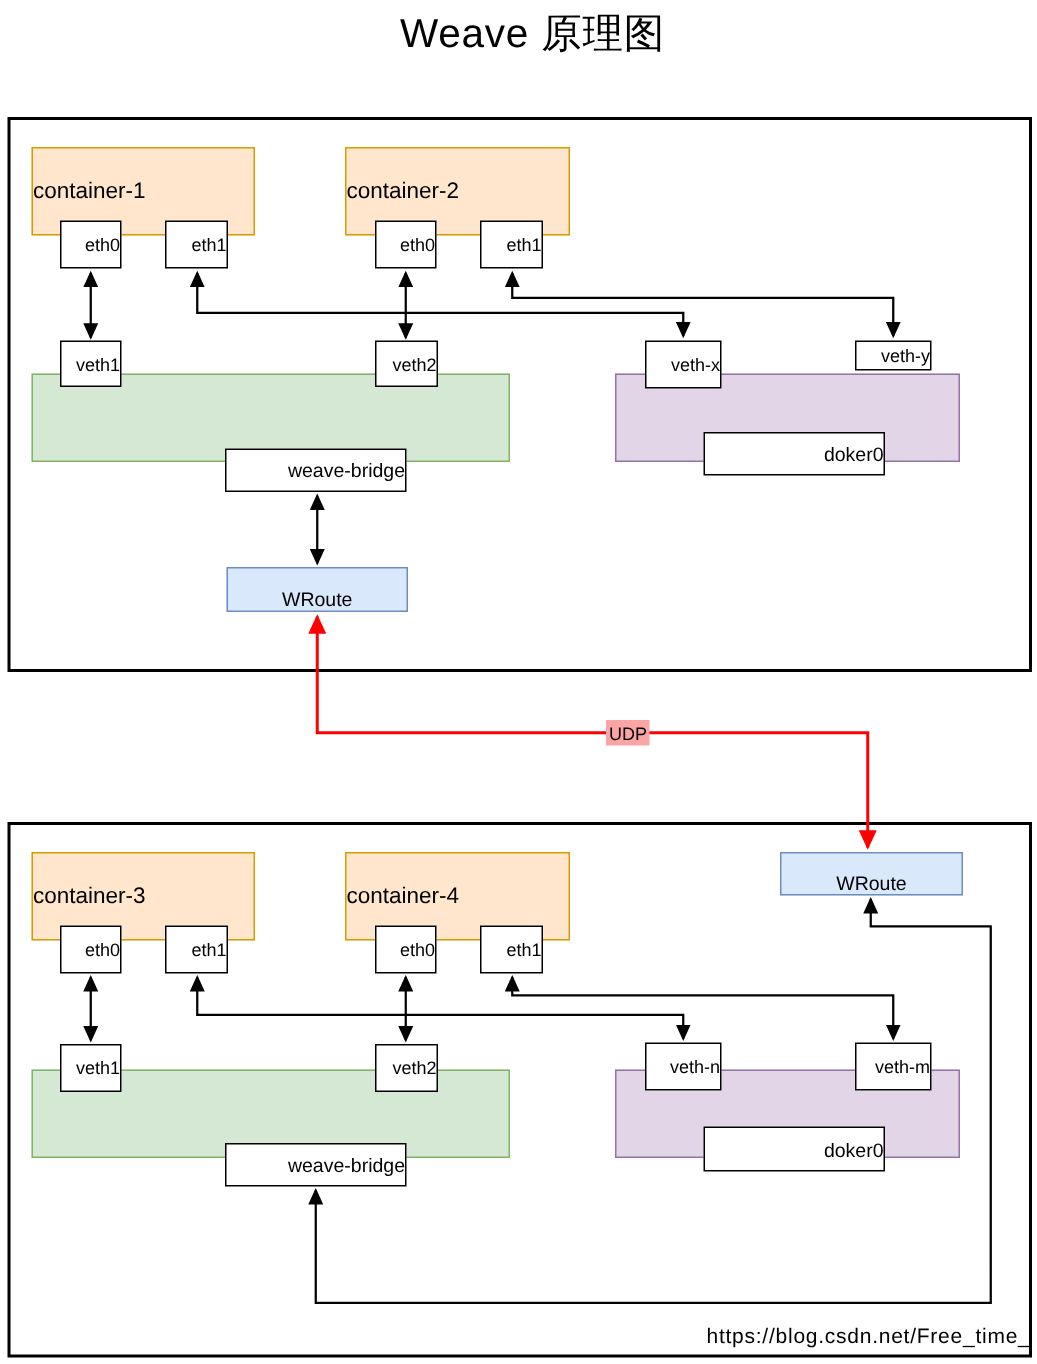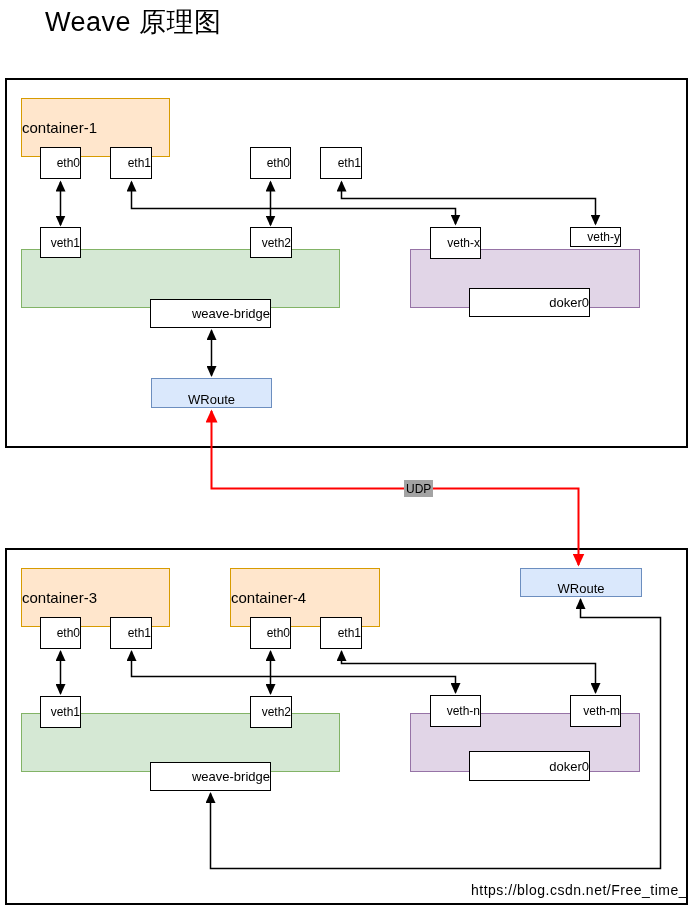--- a/index.html
+++ b/index.html
@@ -2,61 +2,64 @@
 <html><head>
 <meta charset="utf-8">
 <style>
   html,body{margin:0;padding:0;background:#ffffff;}
   .canvas{
     position:relative;width:691px;height:909px;background:#ffffff;overflow:hidden;
     font-family:"Liberation Sans","DejaVu Sans",sans-serif;color:#000;
   }
   .abs{position:absolute;box-sizing:border-box;}
   .title{
-    left:0;right:26px;top:4px;
+    left:0;right:26px;top:4px;text-align:center;
     font-size:27px;font-weight:400;letter-spacing:0.5px;padding-left:45px;
   }
   .hostbox{border:2px solid #000000;background:transparent;}
   .container{
     background:#ffe6cc;border:1.5px solid #d79b00;
     display:flex;align-items:center;justify-content:flex-start;font-size:15px;
   }
   .area-green{background:#d5e8d4;border:1.5px solid #82b366;}
   .area-purple{background:#e1d5e7;border:1.5px solid #9673a6;}
   .wbox{
     background:#ffffff;border:1.5px solid #000000;
     display:flex;align-items:center;justify-content:flex-end;font-size:12px;
   }
   .wide{font-size:13px;}
   .router{
     background:#dae8fc;border:1.5px solid #6c8ebf;
     display:flex;align-items:flex-end;justify-content:center;font-size:13px;
   }
   .svglayer{left:0;top:0;width:691px;height:909px;pointer-events:none;}
   .udp{
-    background:#a3a3a3;display:flex;align-items:center;justify-content:center;
+    background:#fca5a5;display:flex;align-items:center;justify-content:center;
     font-size:12px;padding:0 2px;
   }
   .watermark{
     right:4px;top:882px;font-size:14px;color:#000000;letter-spacing:0.5px;
   }
 </style>
 </head>
 <body>
 
 <div class="canvas">
 
   <div class="abs title">Weave 原理图</div>
 
   <div class="abs hostbox" style="left:5px;top:78px;width:683px;height:370px"></div>
 
   <div class="abs hostbox" style="left:5px;top:548px;width:683px;height:357px"></div>
 
   <div class="abs container" style="left:21px;top:98px;width:149px;height:59px">
     <span>container-1</span>
+  </div>
+  <div class="abs container" style="left:230px;top:98px;width:150px;height:59px">
+    <span>container-2</span>
   </div>
   <div class="abs area-green" style="left:21px;top:249px;width:319px;height:59px"></div>
   <div class="abs area-purple" style="left:410px;top:249px;width:230px;height:59px"></div>
 
   <div class="abs container" style="left:21px;top:568px;width:149px;height:59px">
     <span>container-3</span>
   </div>
   <div class="abs container" style="left:230px;top:568px;width:150px;height:59px">
     <span>container-4</span>
   </div>

